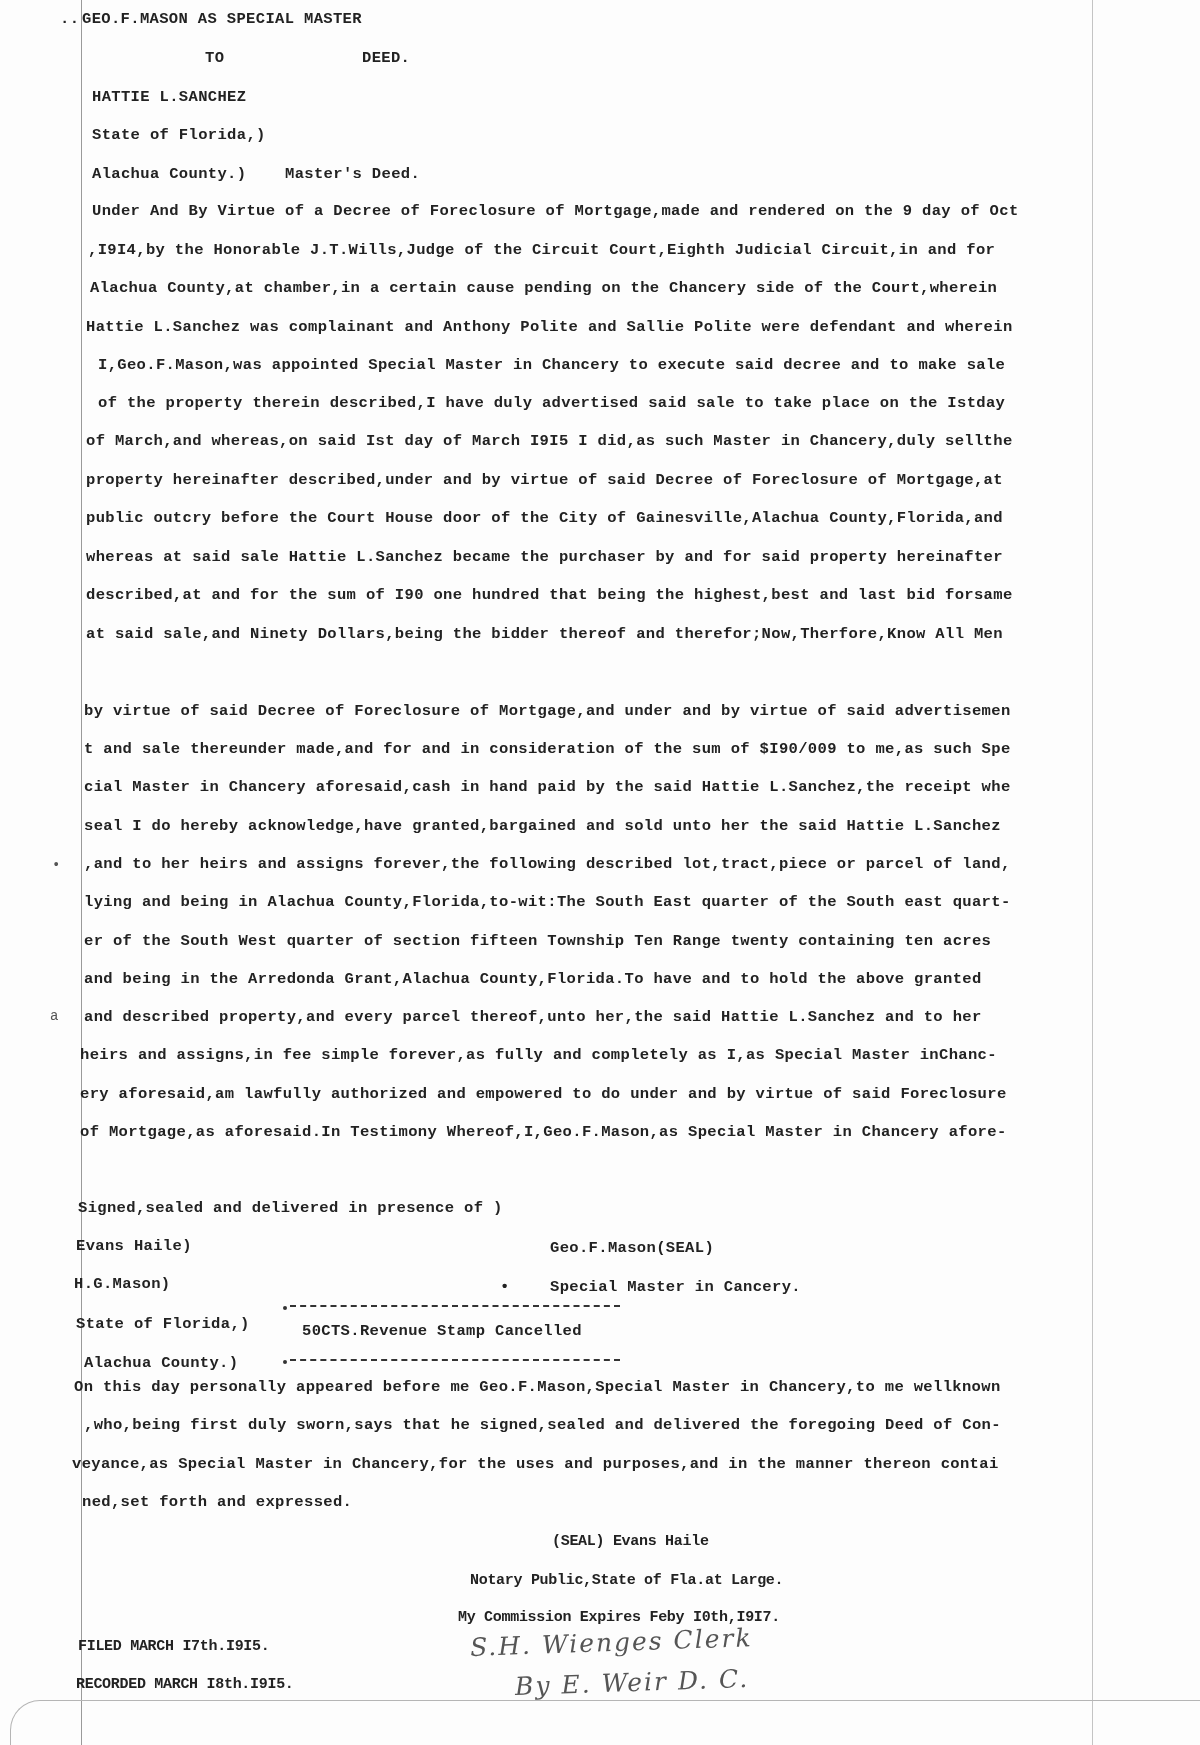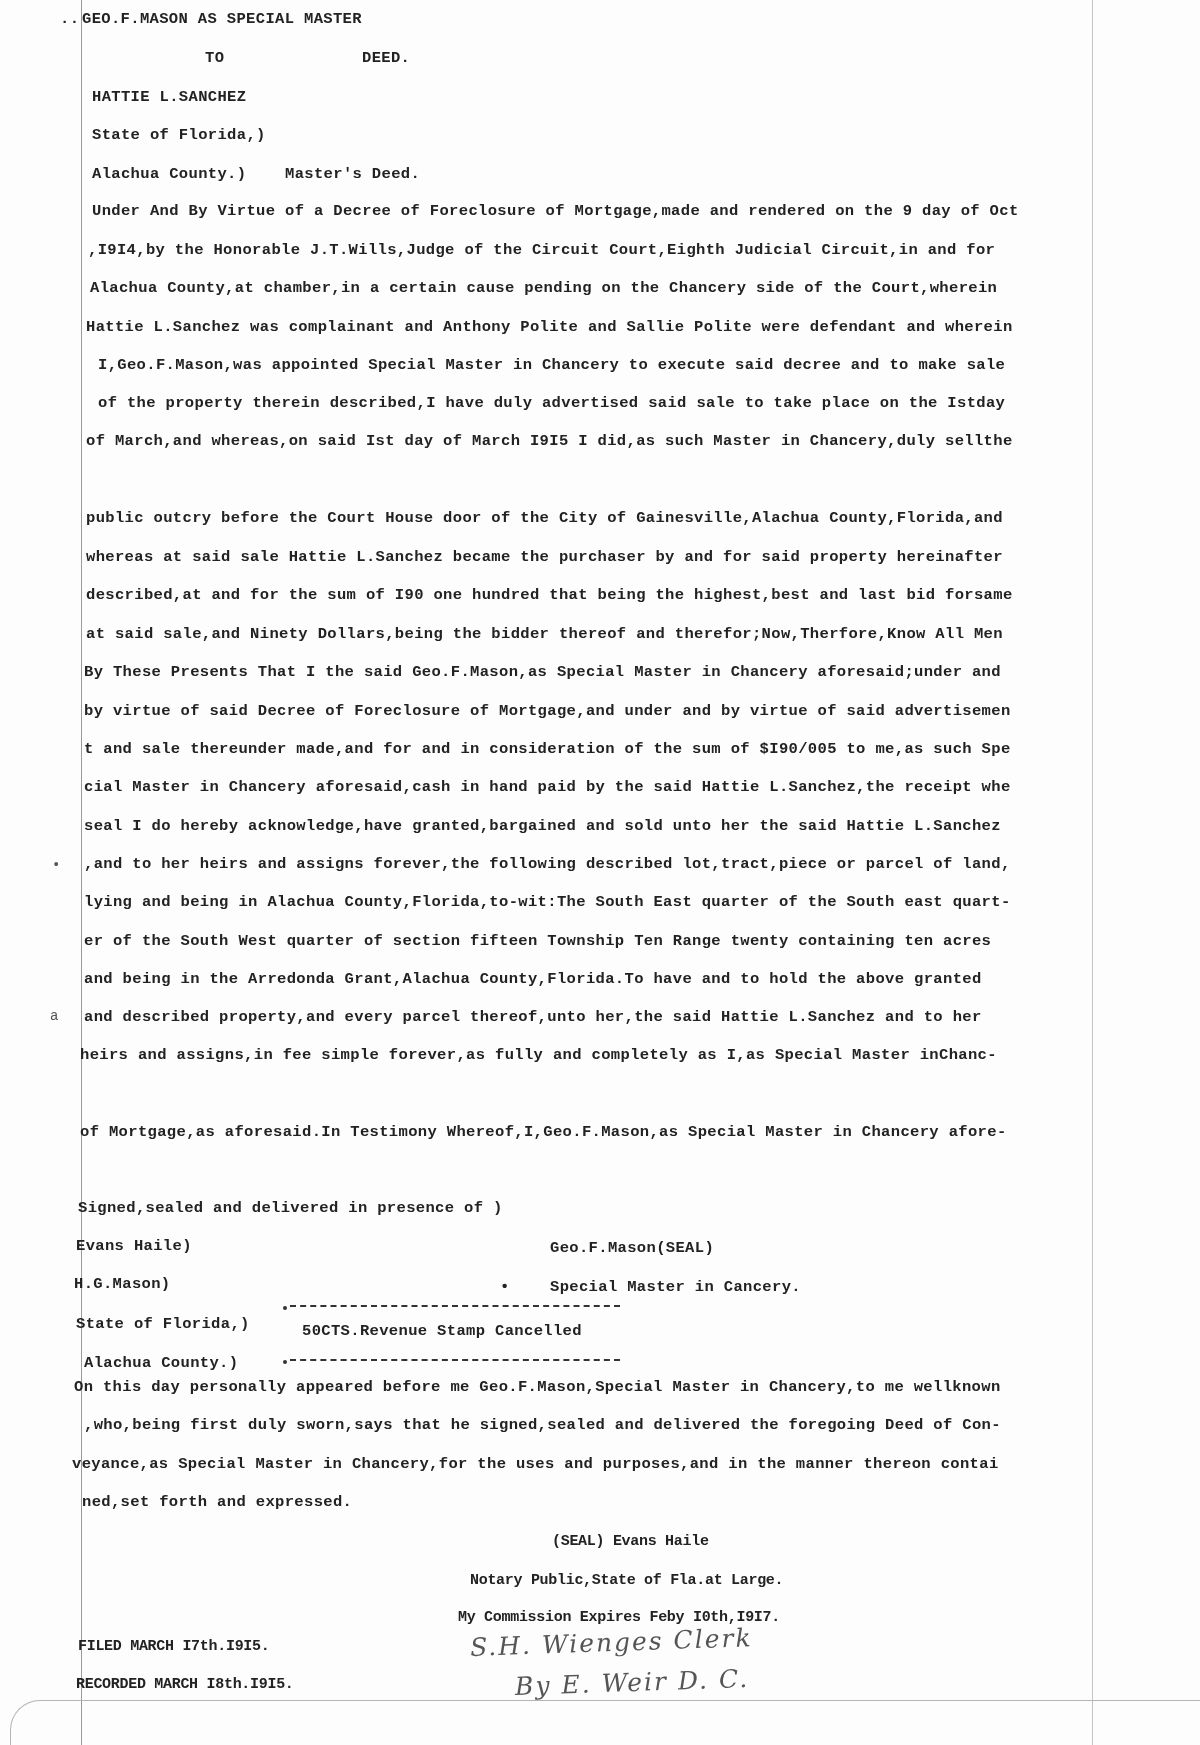--- a/index.html
+++ b/index.html
@@ -77,35 +77,36 @@
   <div class="line" style="left:92px; top:165px;">Alachua County.)</div>
   <div class="line" style="left:285px; top:165px;">Master's Deed.</div>
 
   <div class="line" style="left:92px;  top:202px;">Under And By Virtue of a Decree of Foreclosure of Mortgage,made and rendered on the 9 day of Oct</div>
   <div class="line" style="left:88px;  top:241px;">,I9I4,by the Honorable J.T.Wills,Judge of the Circuit Court,Eighth Judicial Circuit,in and for</div>
   <div class="line" style="left:90px;  top:279px;">Alachua County,at chamber,in a certain cause pending on the Chancery side of the Court,wherein</div>
   <div class="line" style="left:86px;  top:318px;">Hattie L.Sanchez was complainant and Anthony Polite and Sallie Polite were defendant and wherein</div>
   <div class="line" style="left:98px;  top:356px;">I,Geo.F.Mason,was appointed Special Master in Chancery to execute said decree and to make sale</div>
   <div class="line" style="left:98px;  top:394px;">of the property therein described,I have duly advertised said sale to take place on the Istday</div>
   <div class="line" style="left:86px;  top:432px;">of March,and whereas,on said Ist day of March I9I5 I did,as such Master in Chancery,duly sellthe</div>
+  <div class="line" style="left:86px;  top:471px;">property hereinafter described,under and by virtue of said Decree of Foreclosure of Mortgage,at</div>
   <div class="line" style="left:86px;  top:509px;">public outcry before the Court House door of the City of Gainesville,Alachua County,Florida,and</div>
   <div class="line" style="left:86px;  top:548px;">whereas at said sale Hattie L.Sanchez became the purchaser by and for said property hereinafter</div>
   <div class="line" style="left:86px;  top:586px;">described,at and for the sum of I90 one hundred that being the highest,best and last bid forsame</div>
   <div class="line" style="left:86px;  top:625px;">at said sale,and Ninety Dollars,being the bidder thereof and therefor;Now,Therfore,Know All Men</div>
-  <div class="line" style="left:84px;  top:663px;">By These Presents That I the said Geo.F.Mason,as Special Master in Chancery aforesaid;under and</div>
   <div class="line" style="left:84px;  top:702px;">by virtue of said Decree of Foreclosure of Mortgage,and under and by virtue of said advertisemen</div>
-  <div class="line" style="left:84px;  top:740px;">t and sale thereunder made,and for and in consideration of the sum of $I90/005 to me,as such Spe</div>
+  <div class="line" style="left:84px;  top:740px;">t and sale thereunder made,and for and in consideration of the sum of $I90/009 to me,as such Spe</div>
   <div class="line" style="left:84px;  top:778px;">cial Master in Chancery aforesaid,cash in hand paid by the said Hattie L.Sanchez,the receipt whe</div>
   <div class="line" style="left:84px;  top:817px;">seal I do hereby acknowledge,have granted,bargained and sold unto her the said Hattie L.Sanchez</div>
   <div class="line" style="left:84px;  top:855px;">,and to her heirs and assigns forever,the following described lot,tract,piece or parcel of land,</div>
   <div class="line" style="left:84px;  top:893px;">lying and being in Alachua County,Florida,to-wit:The South East quarter of the South east quart-</div>
   <div class="line" style="left:84px;  top:932px;">er of the South West quarter of section fifteen Township Ten Range twenty containing ten acres</div>
   <div class="line" style="left:84px;  top:970px;">and being in the Arredonda Grant,Alachua County,Florida.To have and to hold the above granted</div>
   <div class="line" style="left:84px;  top:1008px;">and described property,and every parcel thereof,unto her,the said Hattie L.Sanchez and to her</div>
   <div class="line" style="left:80px;  top:1046px;">heirs and assigns,in fee simple forever,as fully and completely as I,as Special Master inChanc-</div>
+  <div class="line" style="left:80px;  top:1085px;">ery aforesaid,am lawfully authorized and empowered to do under and by virtue of said Foreclosure</div>
   <div class="line" style="left:80px;  top:1123px;">of Mortgage,as aforesaid.In Testimony Whereof,I,Geo.F.Mason,as Special Master in Chancery afore-</div>
 
   <div class="margin-mark" style="left:52px; top:857px;">•</div>
   <div class="margin-mark" style="left:50px; top:1008px;">a</div>
 
   <div class="line" style="left:78px; top:1199px;">Signed,sealed and delivered in presence of )</div>
   <div class="line" style="left:76px; top:1237px;">Evans Haile)</div>
   <div class="line" style="left:550px; top:1239px;">Geo.F.Mason(SEAL)</div>
   <div class="line" style="left:74px; top:1275px;">H.G.Mason)</div>
   <div class="line" style="left:500px; top:1278px;">•</div>

